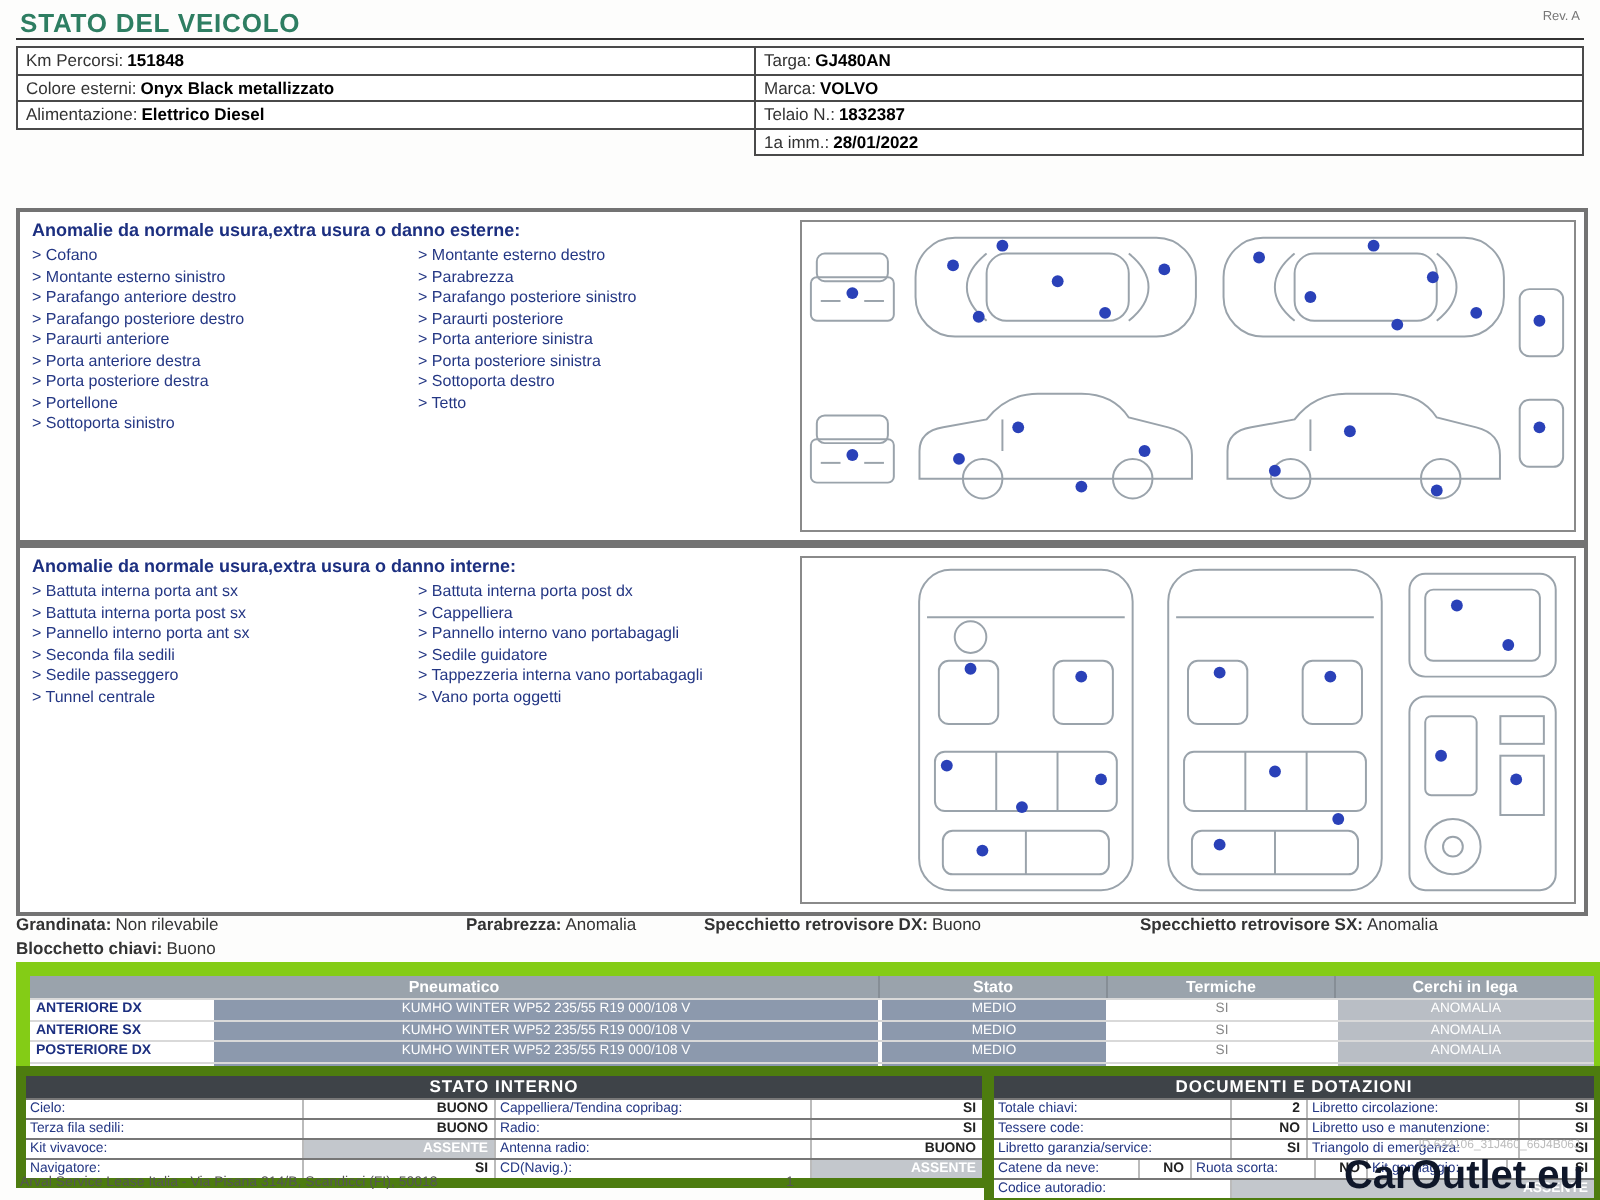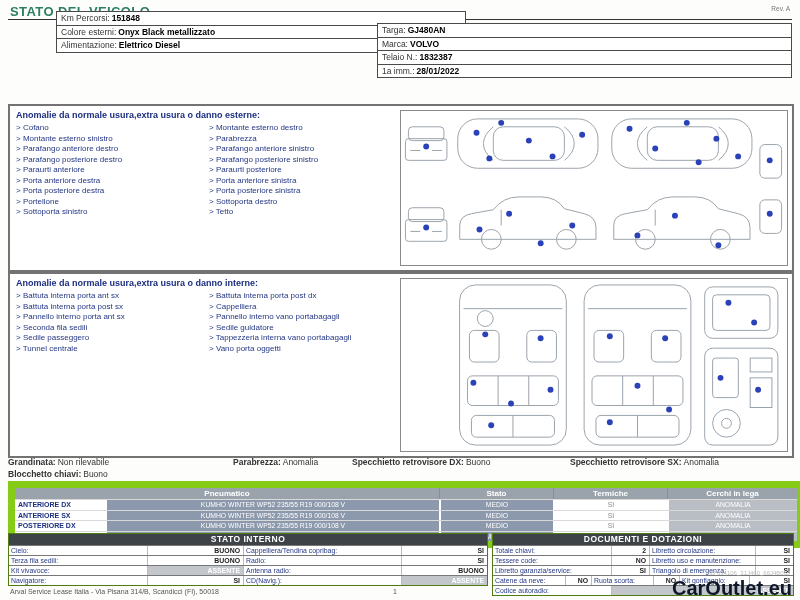--- a/index.html
+++ b/index.html
@@ -2,21 +2,21 @@
 <html><head>
 <meta charset="utf-8">
 <style>
   html,body{margin:0;padding:0;}
   body{width:800px;height:600px;position:relative;overflow:hidden;background:#fdfdfc;
        font-family:"Liberation Sans",sans-serif;color:#222;}
   .title{position:absolute;top:4px;left:10px;font-size:13px;font-weight:bold;color:#2e7e62;letter-spacing:.4px;}
   .rev{position:absolute;top:5px;right:10px;font-size:6.5px;color:#777;}
   .rule{position:absolute;top:19px;left:8px;right:8px;border-top:1px solid #333;}
 
-  .col-left{position:absolute;top:12px;left:8px;width:410px;margin-left:48px;}
+  .col-left{position:absolute;top:24px;left:8px;width:410px;}
   .col-right{position:absolute;top:24px;left:377px;width:415px;}
   .inforow{border:1px solid #4a4a4a;background:#fff;margin-top:-1px;padding:1px 4px;
            font-size:8.5px;line-height:10.5px;color:#333;}
   .inforow b{color:#000;margin-left:2px;}
   .prewrap{white-space:pre-line;}
 
   .section{position:absolute;left:8px;width:782px;border:2px solid #737373;background:#fff;}
   #sec-ext{top:104px;height:164px;}
   #sec-int{top:272px;height:182px;}
   .sec-title{font-size:9px;font-weight:bold;color:#1c2f80;padding:4px 6px 3px;}
@@ -35,21 +35,21 @@
   .tire-h{display:grid;grid-template-columns:424px 114px 114px 1fr;background:#9aa3ac;color:#fff;
           font-weight:bold;font-size:8px;text-align:center;line-height:11px;}
   .tire-h>div{border-left:1px solid #868e96;} .tire-h>div:first-child{border-left:none;}
   .tire-r{display:grid;grid-template-columns:90px 334px 114px 114px 1fr;border-top:1px solid #d9d9d9;}
   .tire-r>div{line-height:9.5px;}
   .t-pos{font-weight:bold;color:#1c2f80;font-size:7px;padding-left:3px;}
   .t-spec,.t-stato{background:#8c99ad;color:#fff;font-size:6.8px;text-align:center;border-left:2px solid #fff;}
   .t-term{color:#888;font-size:6.8px;text-align:center;border-left:2px solid #fff;}
   .t-cerchi{background:#b9bec5;color:#fff;font-size:6.8px;text-align:center;border-left:2px solid #fff;}
 
-  .btable{position:absolute;top:533px;border:1px solid #4d7c0f;background:#fff;font-size:6.9px;}
+  .btable{position:absolute;top:533px;border:5px solid #4d7c0f;background:#fff;font-size:6.9px;}
   #stato-interno{left:8px;width:478px;}
   #documenti{left:492px;width:300px;}
   .bt-head{background:#3e4348;color:#fff;font-weight:bold;font-size:8.5px;text-align:center;
            line-height:11px;letter-spacing:.5px;}
   .bt-row{display:grid;border-top:1px solid #777;line-height:9px;}
   #stato-interno .bt-row{grid-template-columns:138px 96px 158px 1fr;}
   #documenti .bt-row{grid-template-columns:118px 38px 106px 1fr;}
   #documenti .bt-row.six{grid-template-columns:72px 26px 62px 26px 70px 1fr;}
   #documenti .bt-row.two{grid-template-columns:118px 1fr;}
   .bl{color:#243784;padding:0 2px;}
@@ -91,21 +91,20 @@
       <div class="item">Parafango posteriore destro</div>
       <div class="item">Paraurti anteriore</div>
       <div class="item">Porta anteriore destra</div>
       <div class="item">Porta posteriore destra</div>
       <div class="item">Portellone</div>
       <div class="item">Sottoporta sinistro</div>
     </div>
     <div class="list">
       <div class="item">Montante esterno destro</div>
       <div class="item">Parabrezza</div>
-      <div class="item">Parafango anteriore sinistro</div>
       <div class="item">Parafango posteriore sinistro</div>
       <div class="item">Paraurti posteriore</div>
       <div class="item">Porta anteriore sinistra</div>
       <div class="item">Porta posteriore sinistra</div>
       <div class="item">Sottoporta destro</div>
       <div class="item">Tetto</div>
     </div>
   </div>
   <div class="diagram">
     <svg viewBox="0 0 388 156" preserveAspectRatio="xMidYMid meet">

